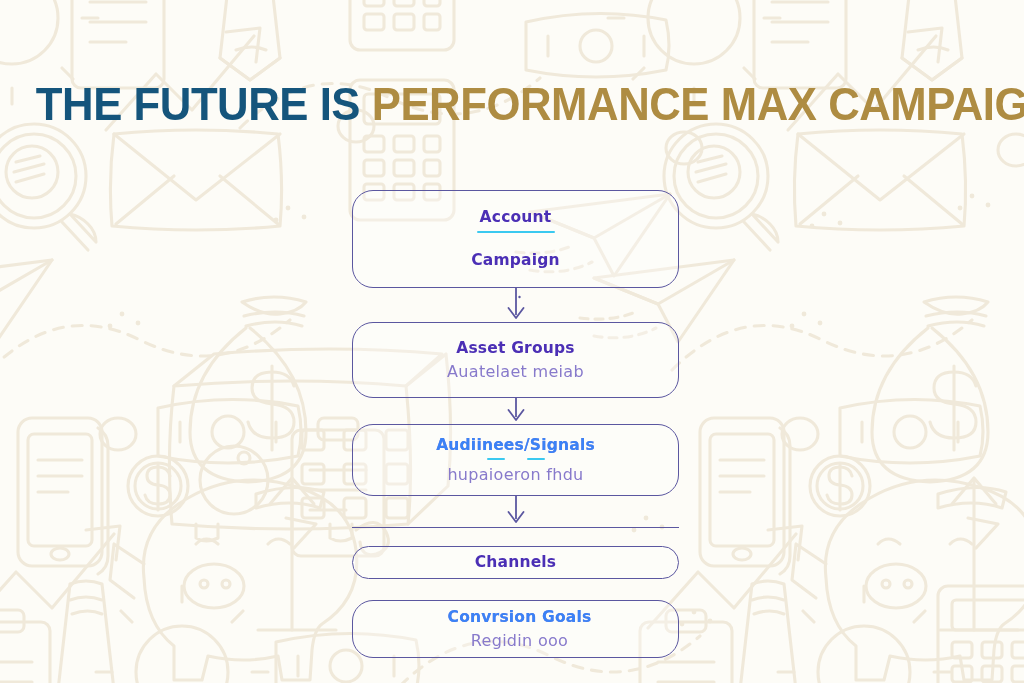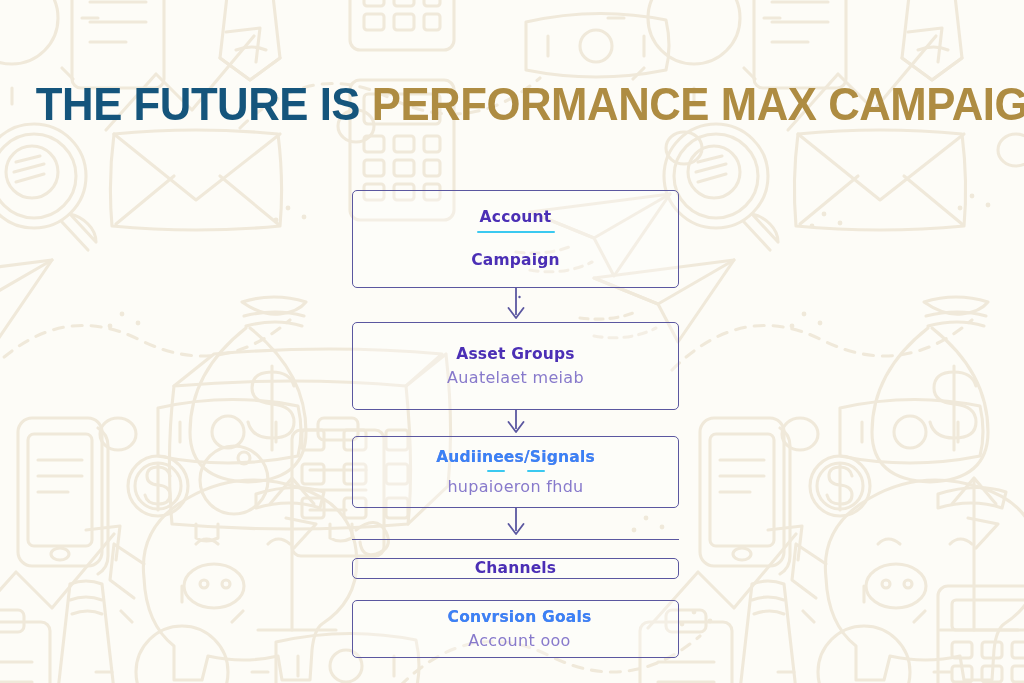--- a/index.html
+++ b/index.html
@@ -59,21 +59,21 @@
     left: 352px;
     top: 190px;
     width: 327px;
     z-index: 2;
   }
 
   .node {
     position: relative;
     box-sizing: border-box;
     border: 1.6px solid #5B57A0;
-    border-radius: 5px;
+    border-radius: 21px;
     background: rgba(255,255,255,0.30);
     display: flex;
     flex-direction: column;
     align-items: center;
     justify-content: center;
     text-align: center;
   }
 
   .node-title {
     color: #4B2FB5;
@@ -114,23 +114,23 @@
   .dash-pair span {
     display: block;
     width: 18px;
     height: 2.4px;
     background: #3BC9F0;
     border-radius: 2px;
   }
 
   
   #node-account    { height: 98px; }
-  #node-asset      { height: 88px; }
+  #node-asset      { height: 76px; }
   #node-audience   { height: 72px; }
-  #node-channels   { height: 21px; }
+  #node-channels   { height: 33px; }
   #node-conversion { height: 58px; padding-left: 8px; }
 
   
   .connector {
     position: relative;
     width: 100%;
     display: flex;
     justify-content: center;
   }
   .connector svg { display: block; overflow: visible; }
@@ -392,17 +392,17 @@
     <div class="spacer" style="height:18px"></div>
 
     <div class="node" id="node-channels">
       <div class="node-title">Channels</div>
     </div>
 
     <div class="spacer" style="height:21px"></div>
 
     <div class="node" id="node-conversion">
       <div class="node-title blurry">Convrsion Goals</div>
-      <div class="node-sub">Account ooo</div>
+      <div class="node-sub">Regidin ooo</div>
     </div>
 
   </div>
 </div>
 
 </body></html>

